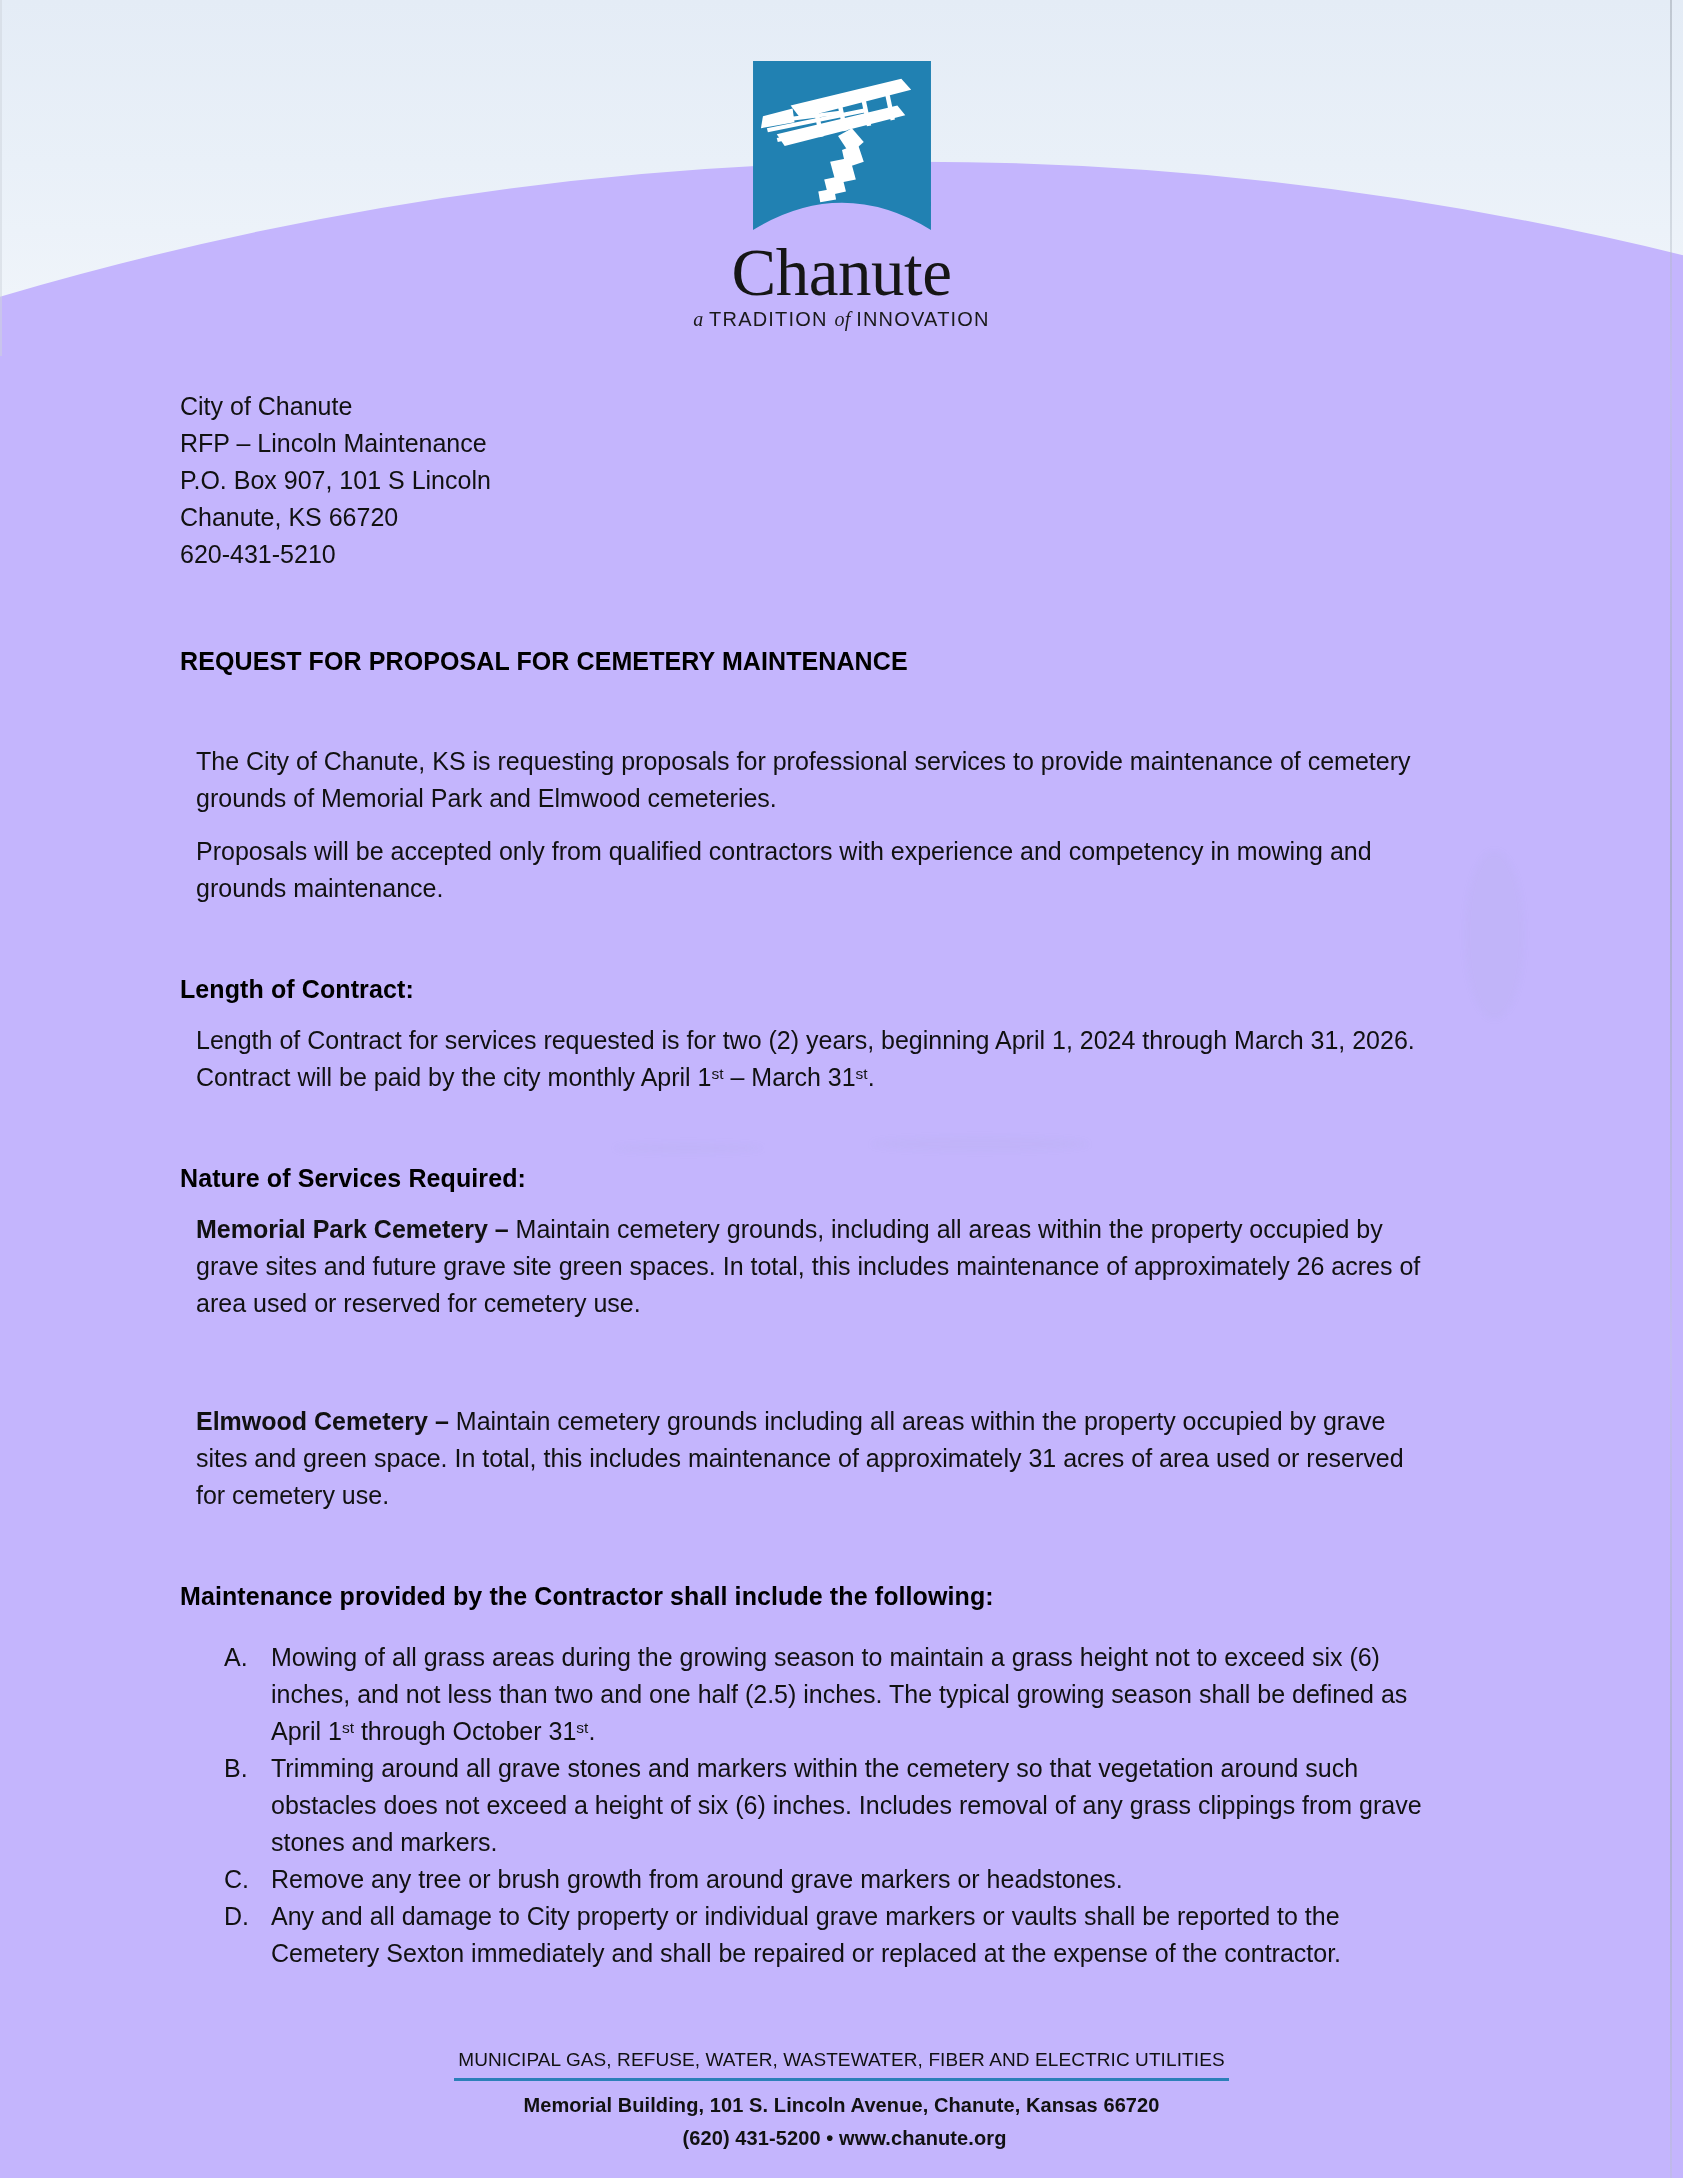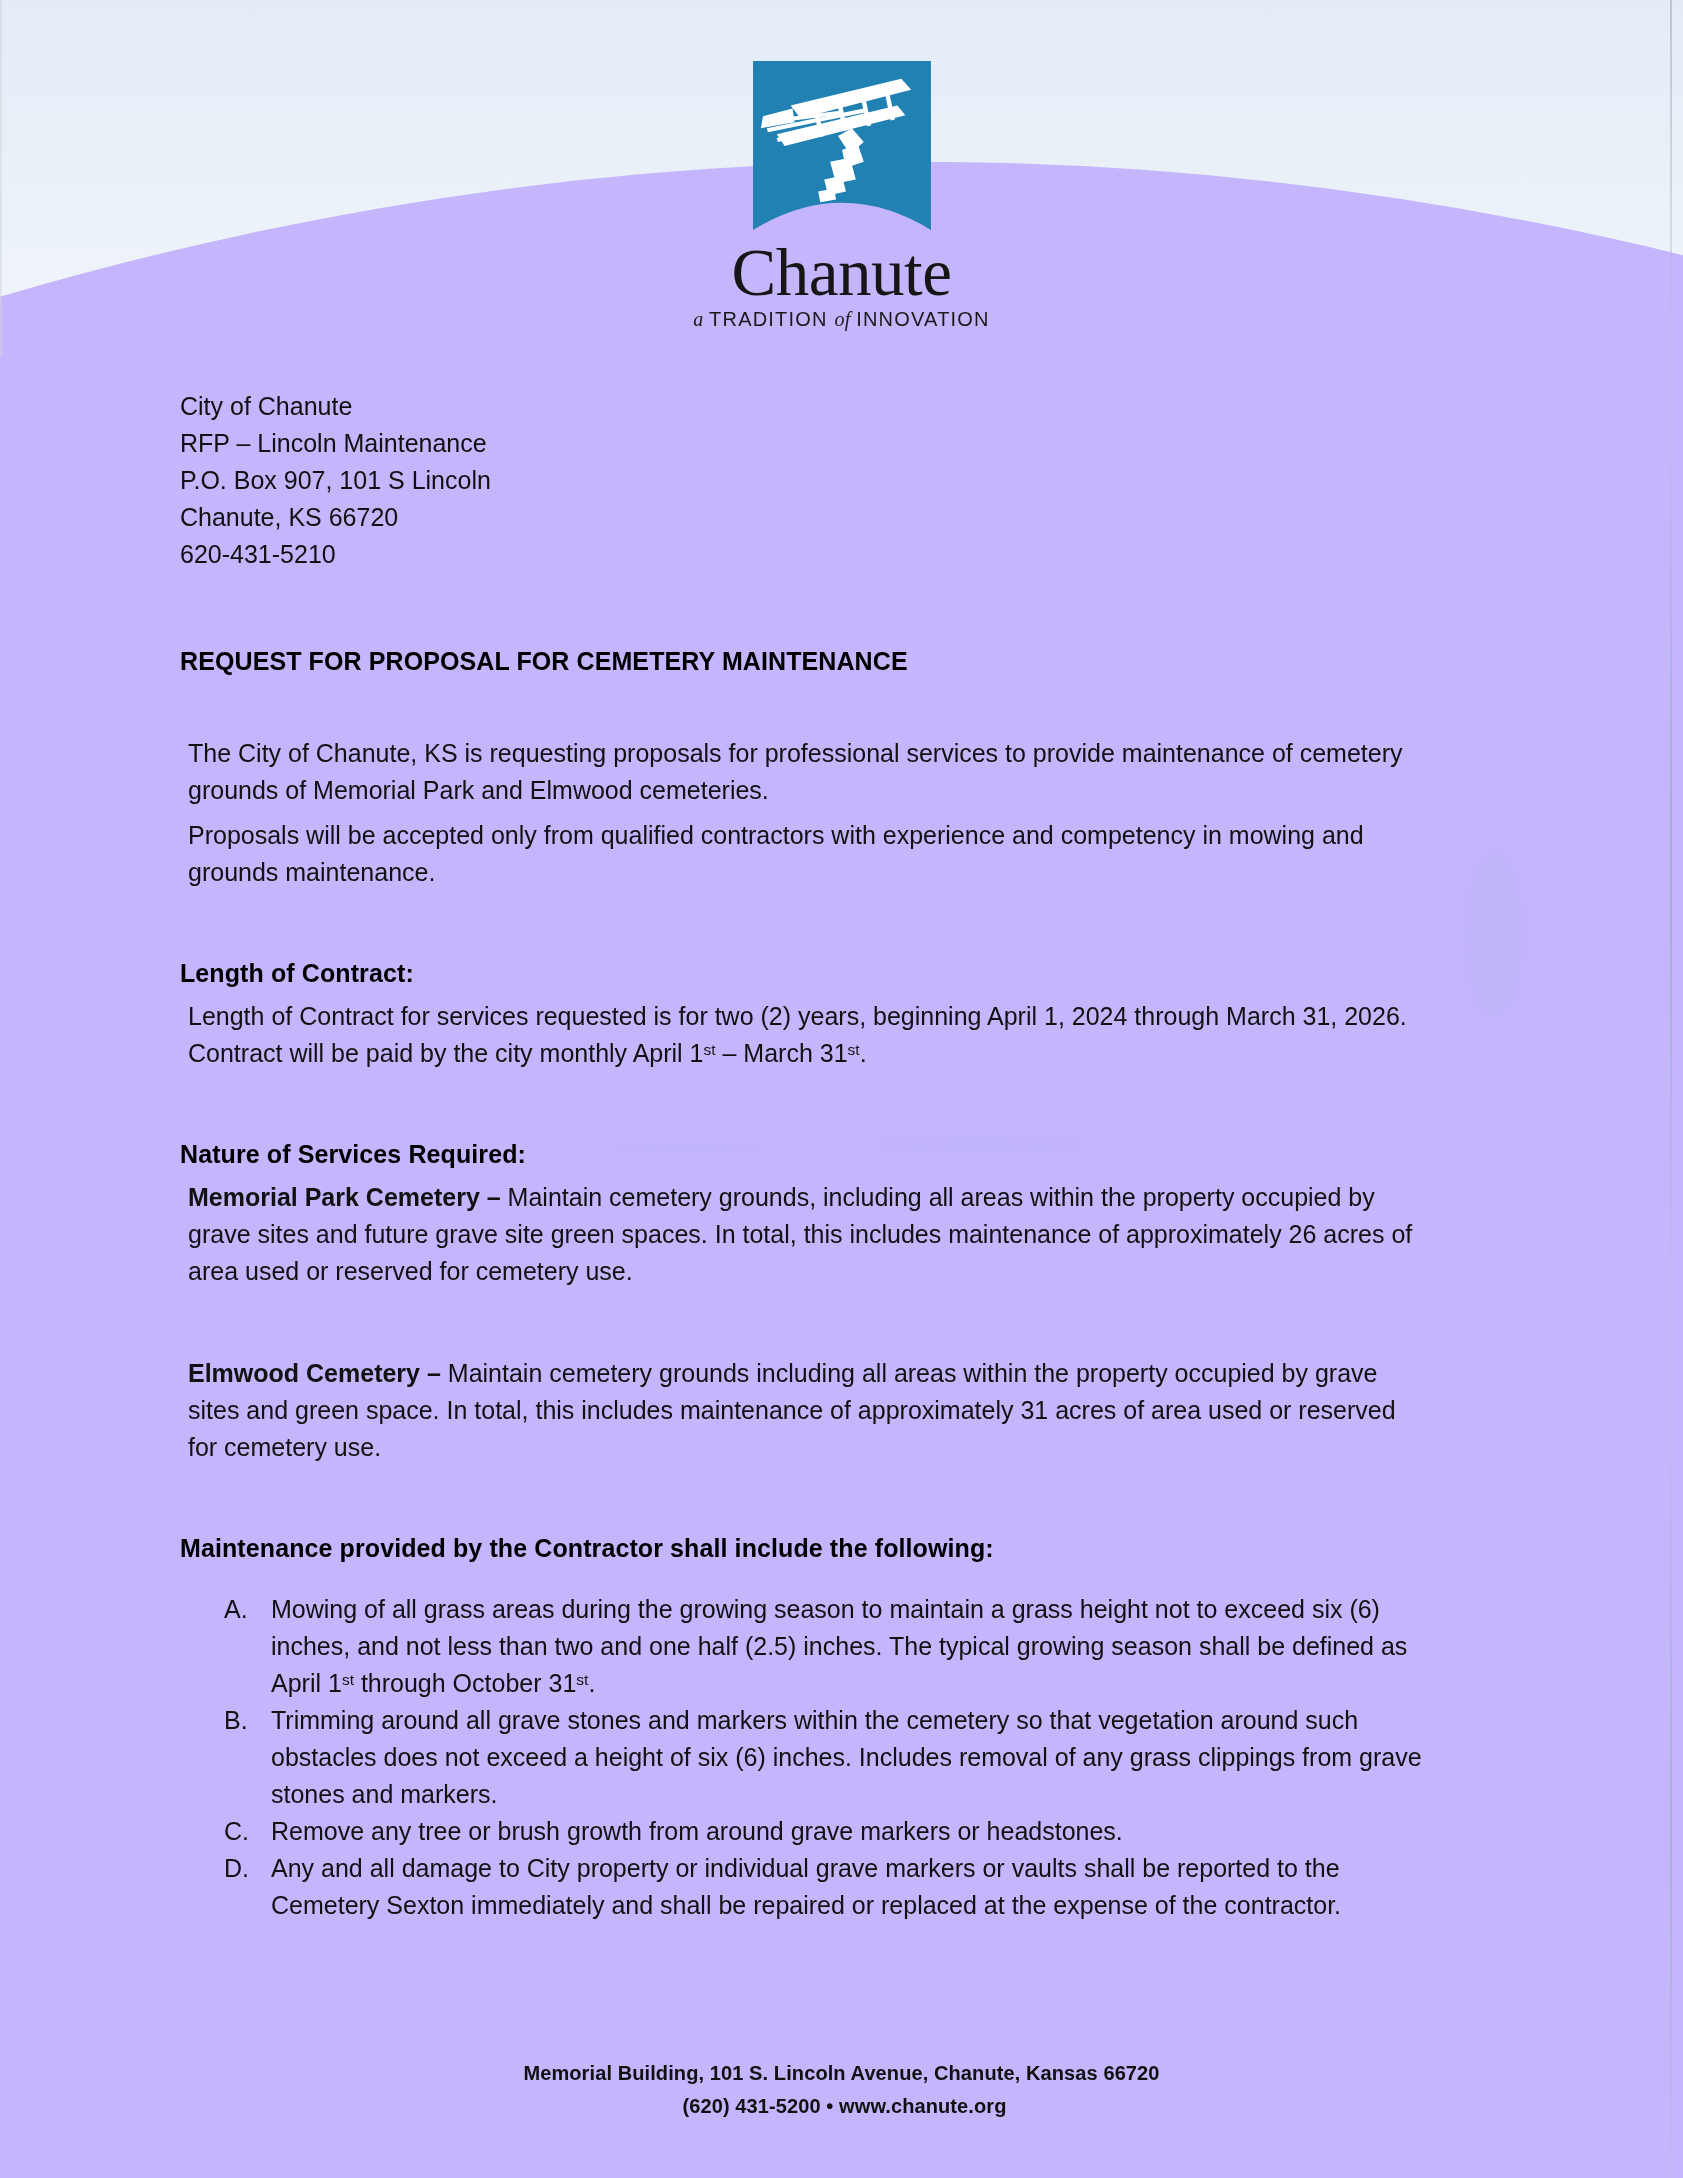--- a/index.html
+++ b/index.html
@@ -109,21 +109,21 @@
     font-size: 25px;
     font-weight: bold;
     line-height: 34px;
     margin-top: 65px;
     letter-spacing: 0.1px;
   }
 
   p.para {
     font-size: 25px;
     line-height: 37px;
-    margin: 8px;
+    margin: 16px;
     color: #111;
     text-align: left;
   }
 
   .gap-lg  { height: 49px; }
 
   .lbl {
     font-weight: bold;
   }
 
@@ -295,18 +295,19 @@
       <li><span>Trimming around all grave stones and markers within the cemetery so that vegetation around such obstacles does not exceed a height of six (6) inches. Includes removal of any grass clippings from grave stones and markers.</span></li>
 
       <li><span>Remove any tree or brush growth from around grave markers or headstones.</span></li>
 
       <li><span>Any and all damage to City property or individual grave markers or vaults shall be reported to the Cemetery Sexton immediately and shall be repaired or replaced at the expense of the contractor.</span></li>
     </ol>
 
   </div>
 
   <div class="doc-footer">
+    <div class="footer-utilities">MUNICIPAL GAS, REFUSE, WATER, WASTEWATER, FIBER AND ELECTRIC UTILITIES</div>
     <div class="footer-addr">Memorial Building, 101 S. Lincoln Avenue, Chanute, Kansas  66720</div>
     <div class="footer-contact">(620) 431-5200 • www.chanute.org</div>
   </div>
 
 </div>
 
 
 </body></html>

